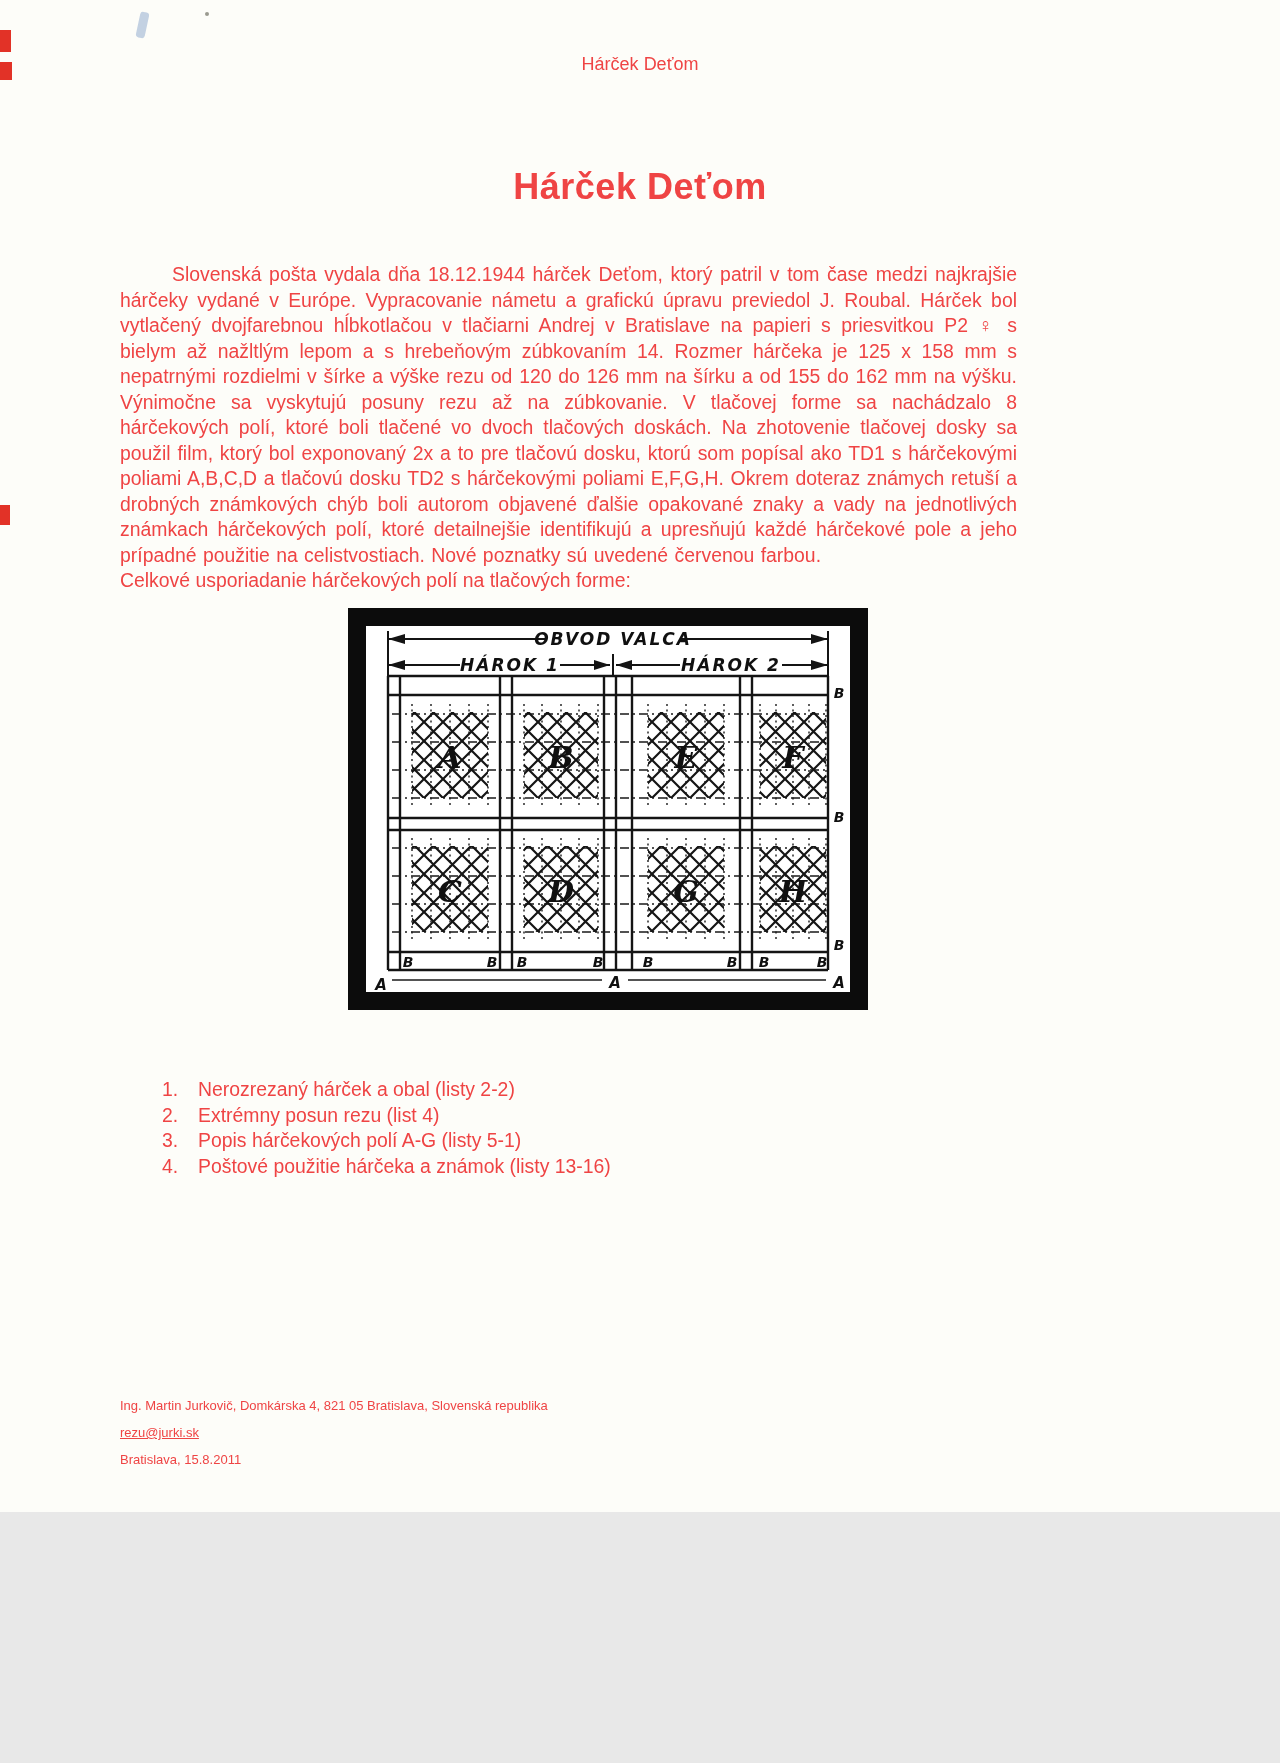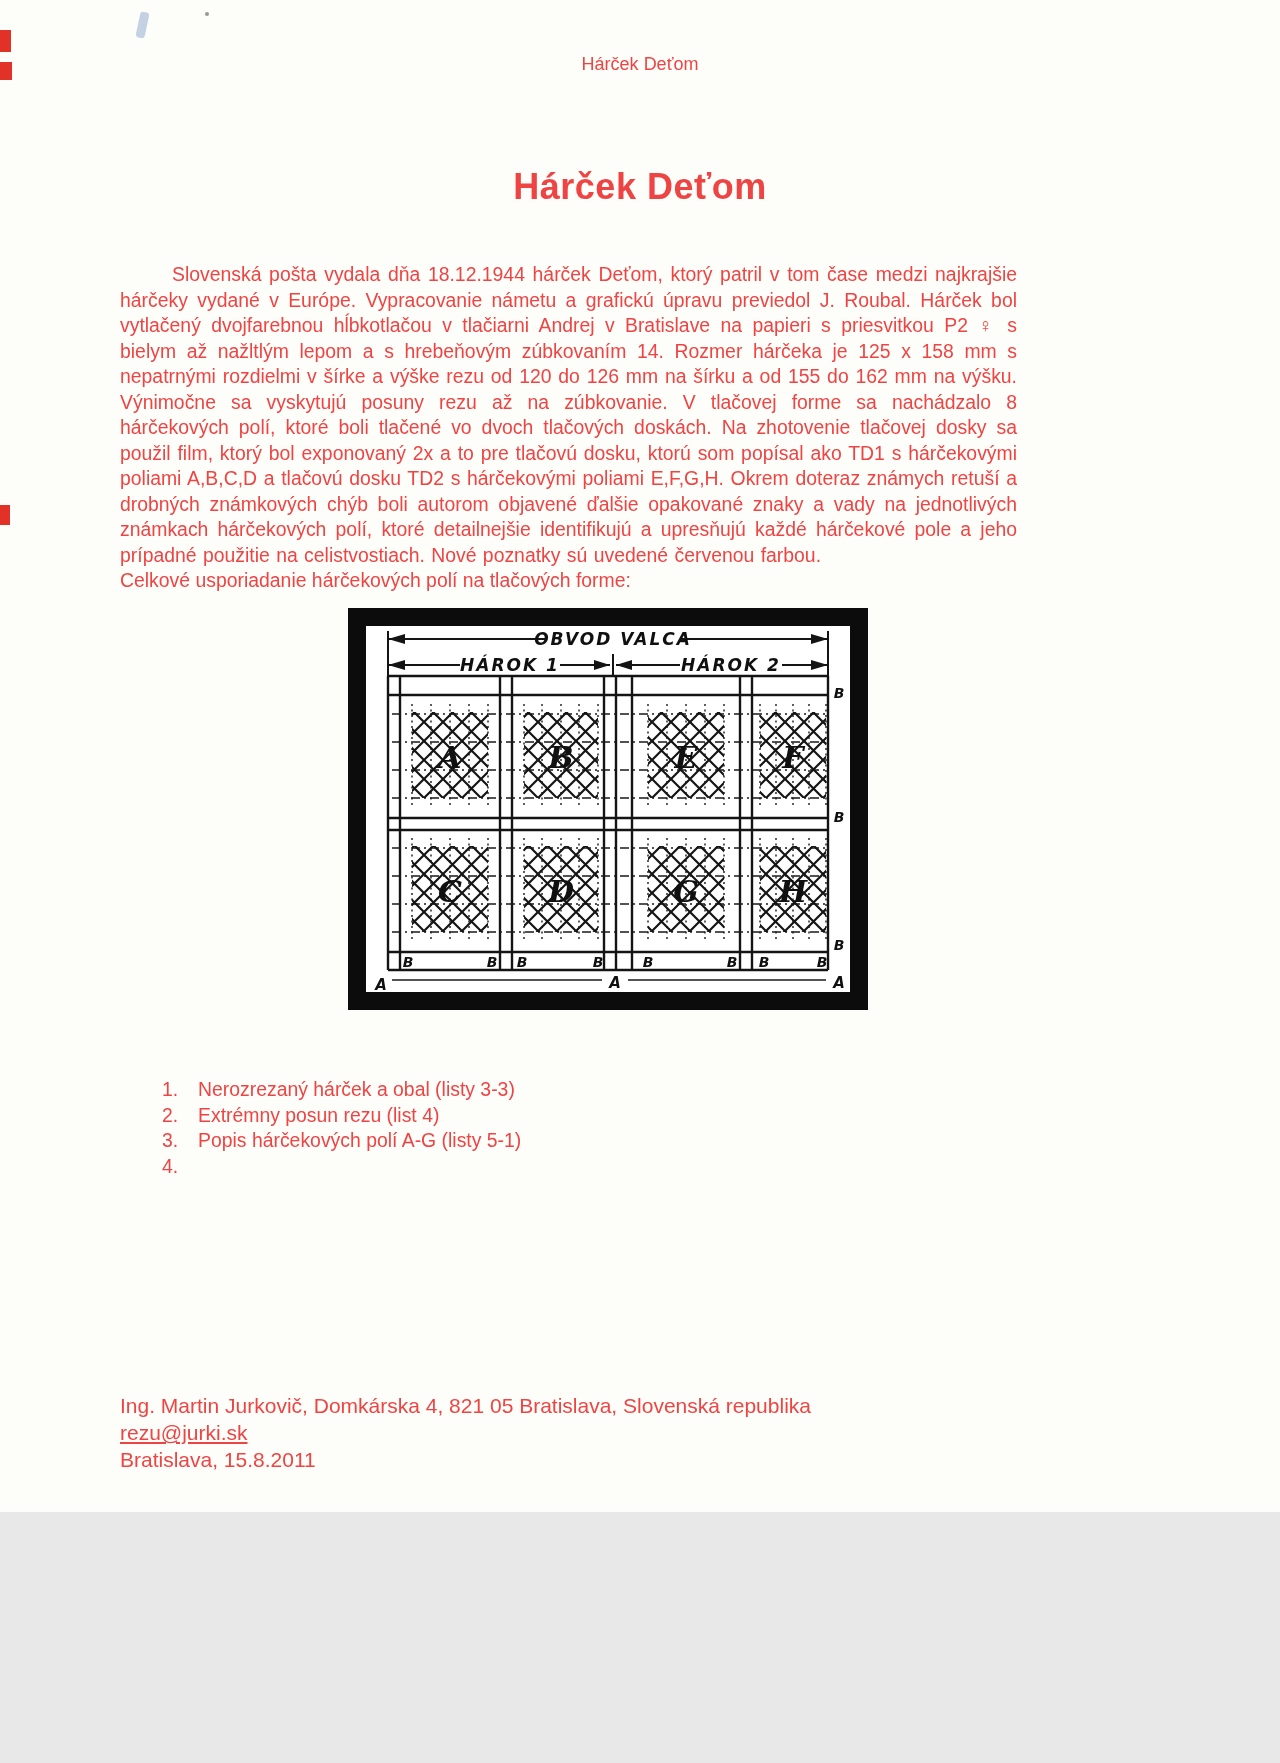--- a/index.html
+++ b/index.html
@@ -30,21 +30,21 @@
   .bodyblock .caption{margin:0;}
   .contents-block{
     position:absolute;left:125px;top:1050px;width:900px;
     font-size:19.4px;line-height:25.5px;
   }
   .contents-list{margin-top:27px;}
   .contents-row{display:flex;}
   .contents-row .num{width:36px;margin-left:37px;}
   .footerblock{
     position:absolute;left:120px;top:1392px;width:900px;
-    font-size:21px;line-height:27px;
+    font-size:13px;line-height:27px;
   }
   .footerblock .email{text-decoration:underline;}
   .scanmark{position:absolute;}
   svg text{fill:#101010;}
   .dimlabel{
     font-family:"DejaVu Sans", sans-serif;
     font-style:italic;font-weight:700;font-size:17px;letter-spacing:2px;
   }
   .fieldletter{
     font-family:"DejaVu Serif", serif;
@@ -224,32 +224,33 @@
     </g>
     <text class="cornerletter" x="33" y="382" text-anchor="middle">A</text>
     <text class="cornerletter" x="267" y="380" text-anchor="middle">A</text>
     <text class="cornerletter" x="491" y="380" text-anchor="middle">A</text>
   </svg>
 
   <div class="contents-block">
     <div class="contents-list">
       <div class="contents-row">
         <span class="num">1.</span>
-        <span>Nerozrezaný hárček a obal (listy 3-3)</span>
+        <span>Nerozrezaný hárček a obal (listy 2-2)</span>
       </div>
       <div class="contents-row">
         <span class="num">2.</span>
         <span>Extrémny posun rezu (list 4)</span>
       </div>
       <div class="contents-row">
         <span class="num">3.</span>
         <span>Popis hárčekových polí A-G (listy 5-1)</span>
       </div>
       <div class="contents-row">
         <span class="num">4.</span>
+        <span>Poštové použitie hárčeka a známok (listy 13-16)</span>
       </div>
     </div>
   </div>
 
   <div class="footerblock">
     <div>Ing. Martin Jurkovič, Domkárska 4, 821 05 Bratislava, Slovenská republika</div>
     <div class="email">rezu@jurki.sk</div>
     <div>Bratislava, 15.8.2011</div>
   </div>
 

